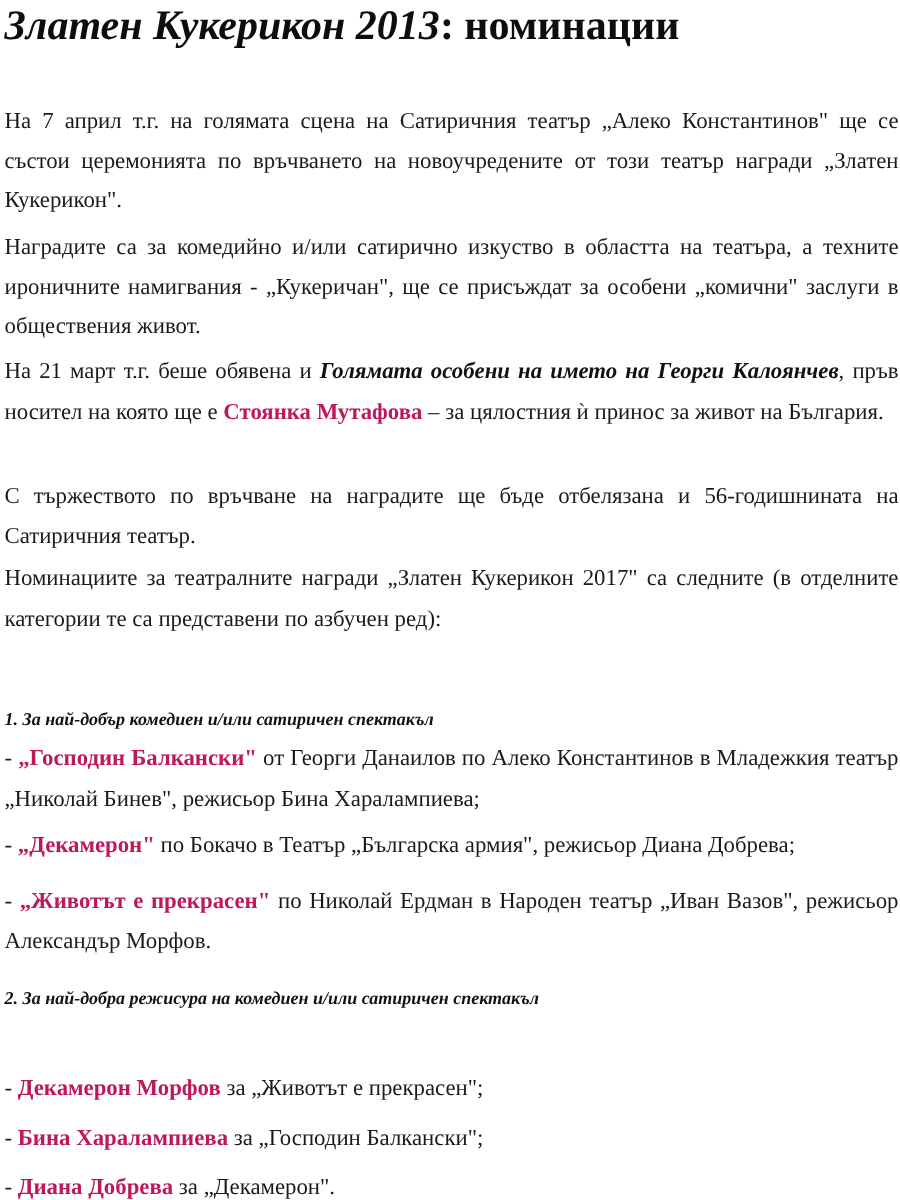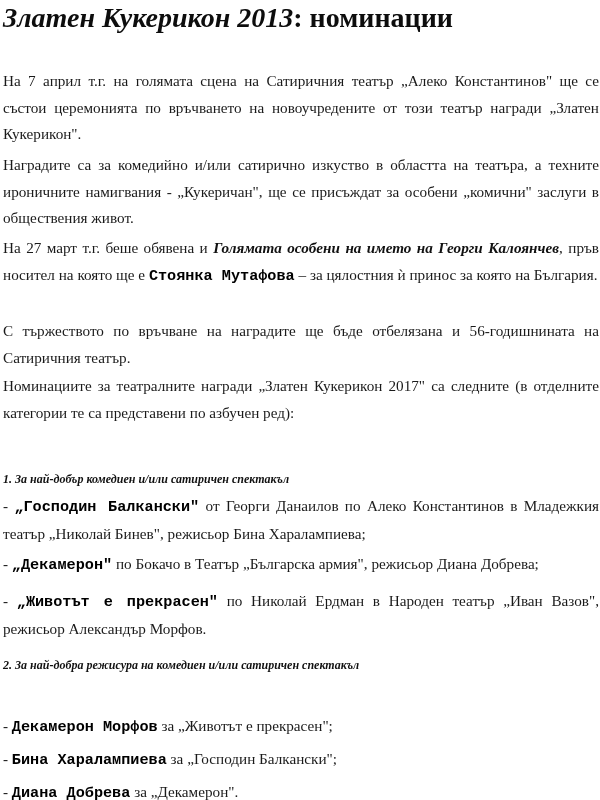--- a/index.html
+++ b/index.html
@@ -14,41 +14,41 @@
       font-size: 28px; font-weight: bold; line-height: 30px;
       white-space: nowrap; color: #0d0d0d;
     }
     .title .it { font-style: italic; }
     .p {
       position: absolute; left: 0; width: 596px;
       font-size: 15.2px; line-height: 26.5px;
       text-align: justify; text-align-last: left;
       margin: 0;
     }
-    b { font-weight: bold; color: #000000; font-family: Liberation Mono, monospace; }
+    b { font-weight: bold; color: #be185d; }
     .bi { font-weight: bold; font-style: italic; color: #111; }
     .heading {
       position: absolute; left: 0; font-size: 12px; line-height: 26px;
       font-weight: bold; font-style: italic; white-space: nowrap; color: #111; font-family: Liberation Serif, serif;
     }
   </style>
 </head>
 <body>
 
 <div class="page">
 
   <div class="title">
     <span class="it">Златен Кукерикон 2013</span><span>: номинации</span>
   </div>
 
   <p class="p" style="top:68px;">На 7 април т.г. на голямата сцена на Сатиричния театър „Алеко Константинов" ще се състои церемонията по връчването на новоучредените от този театър награди „Златен Кукерикон".</p>
 
   <p class="p" style="top:152px;">Наградите са за комедийно и/или сатирично изкуство в областта на театъра, а техните ироничните намигвания - „Кукеричан", ще се присъждат за особени „комични" заслуги в обществения живот.</p>
 
-  <p class="p" style="top:235px;"><span>На 27 март т.г. беше обявена и </span><span class="bi">Голямата особени на името на Георги Калоянчев</span><span>, пръв носител на която ще е </span><b>Стоянка Мутафова</b><span> – за цялостния ѝ принос за която на България.</span></p>
+  <p class="p" style="top:235px;"><span>На 21 март т.г. беше обявена и </span><span class="bi">Голямата особени на името на Георги Калоянчев</span><span>, пръв носител на която ще е </span><b>Стоянка Мутафова</b><span> – за цялостния ѝ принос за живот на България.</span></p>
 
   <p class="p" style="top:318px;">С тържеството по връчване на наградите ще бъде отбелязана и 56-годишнината на Сатиричния театър.</p>
 
   <p class="p" style="top:373px;">Номинациите за театралните награди „Златен Кукерикон 2017" са следните (в отделните категории те са представени по азбучен ред):</p>
 
   <div class="heading" style="top:466px;">1. За най-добър комедиен и/или сатиричен спектакъл</div>
 
   <p class="p" style="top:493px;"><span>- </span><b>„Господин Балкански"</b><span> от Георги Данаилов по Алеко Константинов в Младежкия театър „Николай Бинев", режисьор Бина Харалампиева;</span></p>
 
   <p class="p" style="top:551px;"><span>- </span><b>„Декамерон"</b><span> по Бокачо в Театър „Българска армия", режисьор Диана Добрева;</span></p>

